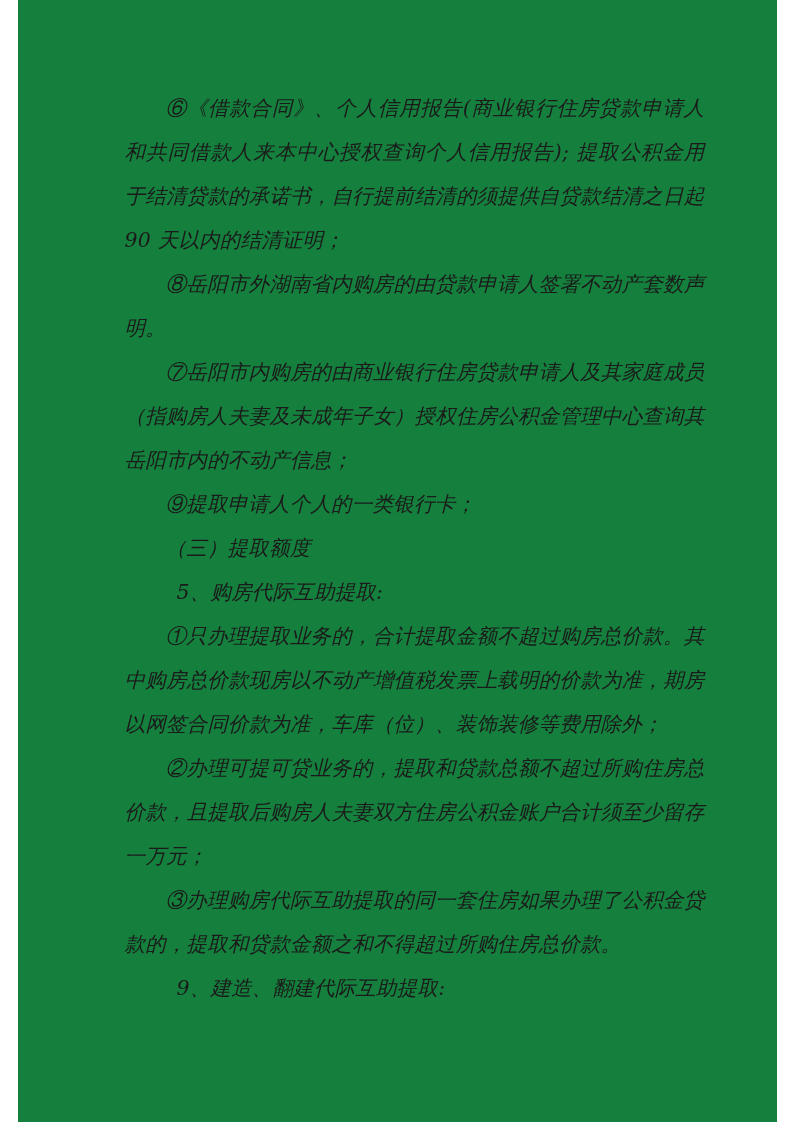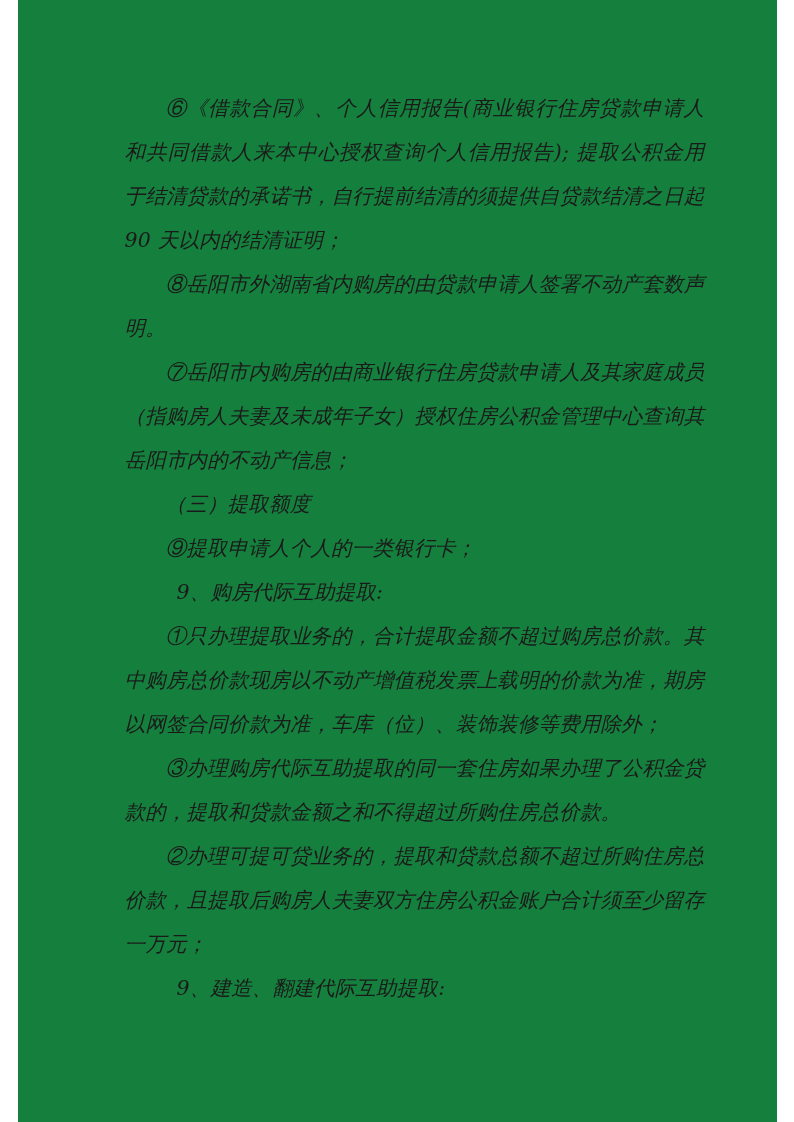--- a/index.html
+++ b/index.html
@@ -42,21 +42,21 @@
   }
 </style>
 </head>
 <body>
 
 <div class="page">
   <div class="doc-body">
     <p class="para indent-2">⑥《借款合同》、个人信用报告(商业银行住房贷款申请人和共同借款人来本中心授权查询个人信用报告); 提取公积金用于结清贷款的承诺书，自行提前结清的须提供自贷款结清之日起 90 天以内的结清证明；</p>
     <p class="para indent-2">⑧岳阳市外湖南省内购房的由贷款申请人签署不动产套数声明。</p>
     <p class="para indent-2">⑦岳阳市内购房的由商业银行住房贷款申请人及其家庭成员（指购房人夫妻及未成年子女）授权住房公积金管理中心查询其岳阳市内的不动产信息；</p>
+    <p class="para indent-2">⑨提取申请人个人的一类银行卡；</p>
     <p class="para indent-2">（三）提取额度</p>
-    <p class="para indent-2">⑨提取申请人个人的一类银行卡；</p>
-    <p class="para indent-2-5">9、购房代际互助提取:</p>
+    <p class="para indent-2-5">5、购房代际互助提取:</p>
     <p class="para indent-2">①只办理提取业务的，合计提取金额不超过购房总价款。其中购房总价款现房以不动产增值税发票上载明的价款为准，期房以网签合同价款为准，车库（位）、装饰装修等费用除外；</p>
+    <p class="para indent-2">②办理可提可贷业务的，提取和贷款总额不超过所购住房总价款，且提取后购房人夫妻双方住房公积金账户合计须至少留存一万元；</p>
     <p class="para indent-2">③办理购房代际互助提取的同一套住房如果办理了公积金贷款的，提取和贷款金额之和不得超过所购住房总价款。</p>
-    <p class="para indent-2">②办理可提可贷业务的，提取和贷款总额不超过所购住房总价款，且提取后购房人夫妻双方住房公积金账户合计须至少留存一万元；</p>
     <p class="para indent-2-5">9、建造、翻建代际互助提取:</p>
   </div>
 </div>
 
 </body></html>

